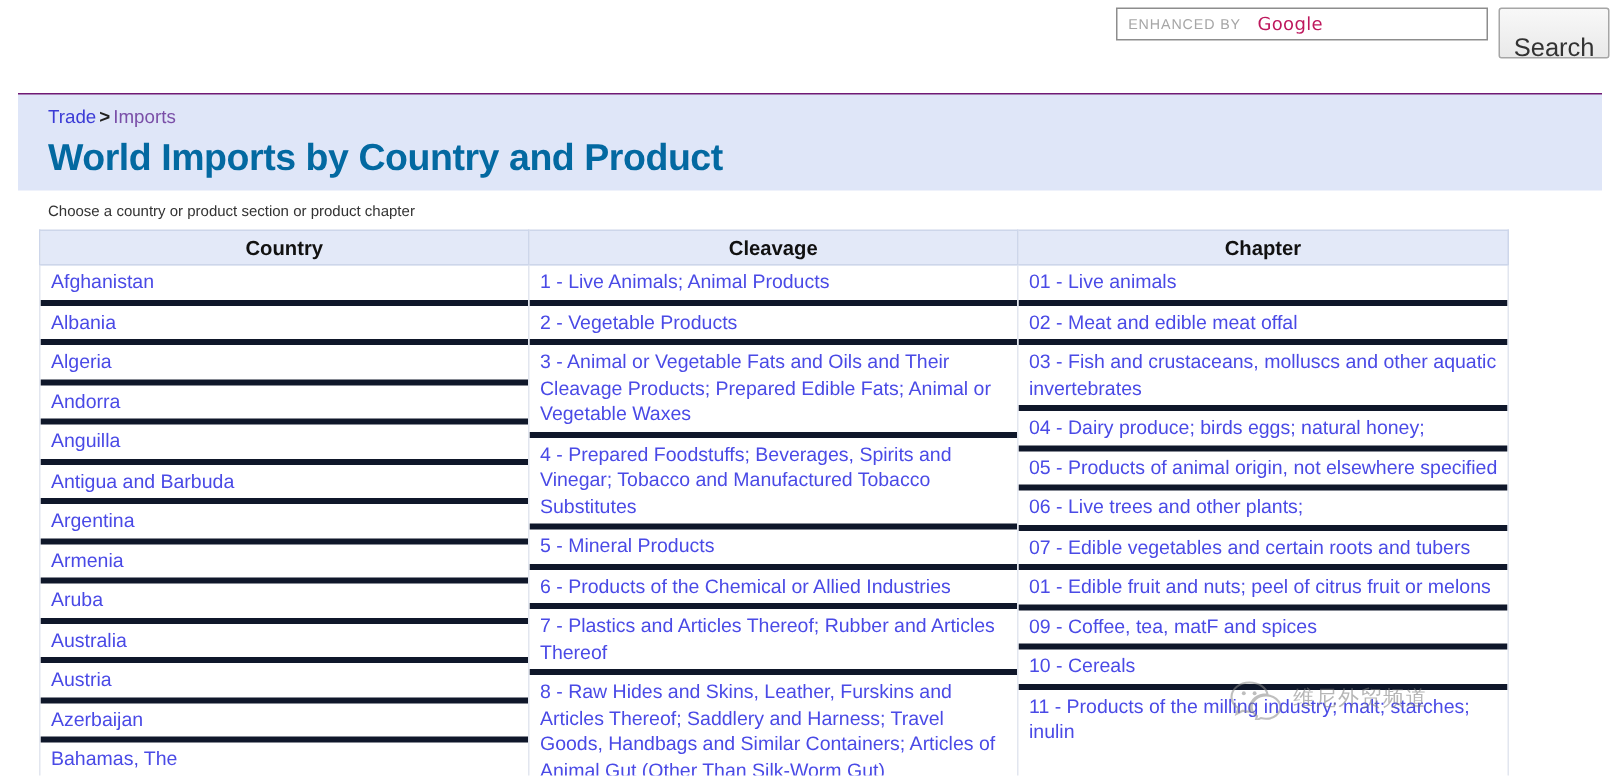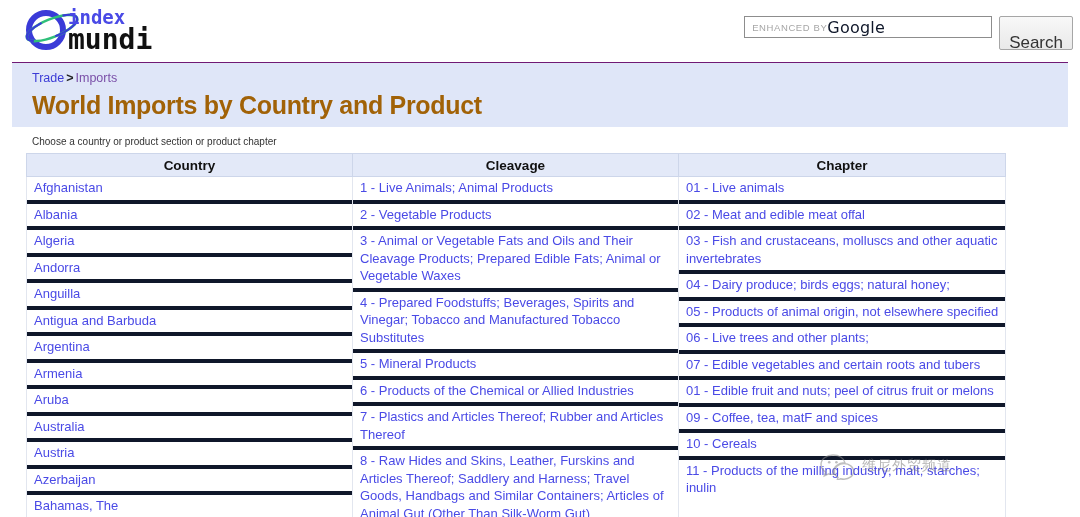--- a/index.html
+++ b/index.html
@@ -28,21 +28,21 @@
     left: 22px;
     top: 4px;
     width: 180px;
     height: 50px;
   }
   .logo svg { display: block; }
 
   .search-area {
     position: absolute;
     right: 7px;
-    top: 16px;
+    top: 5px;
     display: flex;
     align-items: flex-start;
     gap: 7px;
   }
   .search-box {
     width: 248px;
     height: 22px;
     border: 1px solid #8d8d8d;
     background: #ffffff;
     box-sizing: border-box;
@@ -53,23 +53,23 @@
     letter-spacing: 0.2px;
     color: #9b9b9b;
   }
   .ghost-enhanced {
     font-size: 9.5px;
     letter-spacing: 0.6px;
     color: #a6a6a6;
     text-transform: uppercase;
   }
   .ghost-google {
-    font-size: 16px;
-    color: #0f172a;
-    margin-left: 0;
+    font-size: 12px;
+    color: #be185d;
+    margin-left: 11px;
     font-family: "DejaVu Sans", sans-serif;
   }
   .search-btn {
     min-width: 62px;
     height: 24px;
     border: 1px solid #a6a6a6;
     border-radius: 2px;
     background: linear-gradient(#f8f8f8, #e9e9e9);
     color: #333333;
     font-size: 17px;
@@ -92,21 +92,21 @@
     line-height: 17px;
     margin-bottom: 2px;
   }
   .breadcrumb a { text-decoration: none; }
   .crumb-trade { color: #3b3bd6; }
   .crumb-sep { color: #222222; font-weight: bold; margin: 0 2px; }
   .crumb-current { color: #7a4fa8; }
   .page-title {
     font-size: 25px;
     font-weight: bold;
-    color: #a16207;
+    color: #0369a1;
     letter-spacing: -0.3px;
     line-height: 32px;
     margin: 0;
     padding: 0;
   }
 
   
   .instruction {
     margin: 9px 0 6px 32px;
     font-size: 10px;
@@ -175,29 +175,20 @@
     font-family: "DejaVu Sans", sans-serif;
     letter-spacing: 1px;
     white-space: nowrap;
   }
 </style>
 </head>
 <body>
 
 <div class="header">
 
-  <div class="logo">
-    <svg width="180" height="50" viewBox="0 0 180 50" xmlns="http://www.w3.org/2000/svg">
-      <circle cx="24" cy="26" r="17" fill="none" stroke="#3a3ad8" stroke-width="6"></circle>
-      <ellipse cx="30" cy="24" rx="27" ry="9" fill="none" stroke="#2fbf7a" stroke-width="2.6" transform="rotate(-22 30 24)"></ellipse>
-      <ellipse cx="30" cy="24" rx="27" ry="9" fill="none" stroke="#3a3ad8" stroke-width="2.2" transform="rotate(-22 30 24)" stroke-dasharray="30 22"></ellipse>
-      <text x="46" y="20" font-family="DejaVu Sans Mono, monospace" font-size="19" font-weight="bold" fill="#4a4ae6">index</text>
-      <text x="46" y="45" font-family="DejaVu Sans Mono, monospace" font-size="28" font-weight="bold" fill="#111111">mundi</text>
-    </svg>
-  </div>
 
   <div class="search-area">
     <div class="search-box">
       <span class="ghost-enhanced">ENHANCED BY</span>
       <span class="ghost-google">Google</span>
     </div>
     <button class="search-btn">Search</button>
   </div>
 
 </div>

